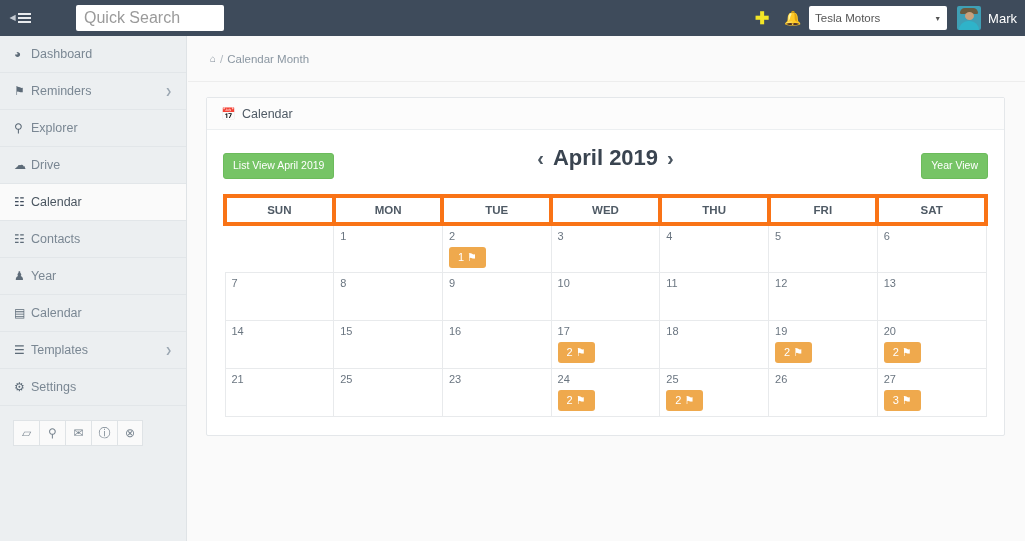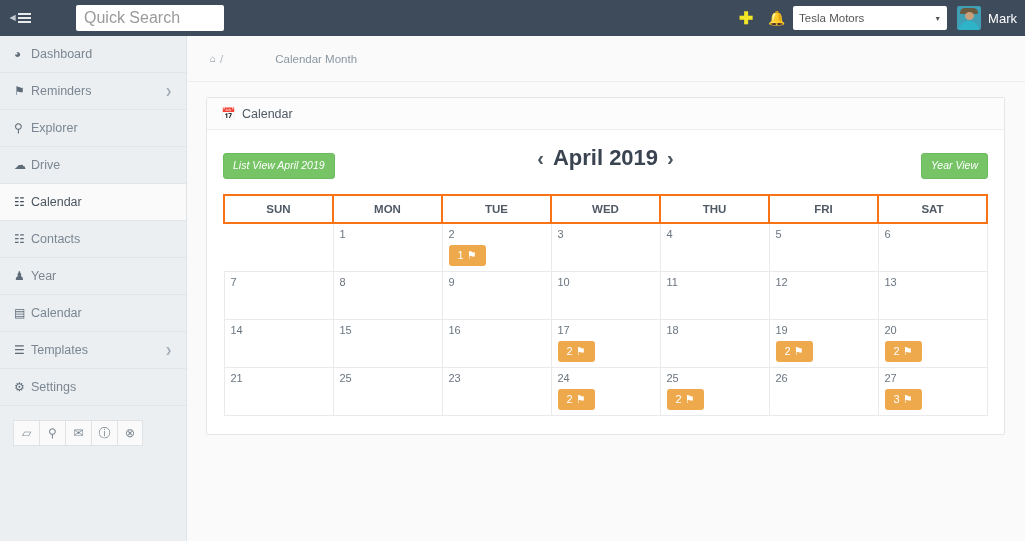--- a/index.html
+++ b/index.html
@@ -39,21 +39,21 @@
   }
   .ico-plus {
     color: #f2e527; font-size: 17px; font-weight: bold; line-height: 1;
     width: 30px; text-align: center; cursor: pointer;
   }
   .ico-bell {
     color: #eceff1; font-size: 14px; line-height: 1;
     width: 32px; text-align: center; cursor: pointer;
   }
   .company-select {
-    width: 154px; height: 24px; background: #ffffff; border: none;
+    width: 138px; height: 24px; background: #ffffff; border: none;
     border-radius: 2px; font-family: "Liberation Sans", sans-serif;
     font-size: 11.5px; color: #555; padding: 0 6px; margin-right: 10px;
     -webkit-appearance: none; appearance: none; cursor: pointer;
     position: relative;
   }
   .company-wrap { position: relative; display: inline-flex; align-items: center; }
   .company-wrap .chev {
     position: absolute; right: 16px; top: 50%; transform: translateY(-50%);
     font-size: 7px; color: #555; pointer-events: none;
   }
@@ -112,42 +112,42 @@
     position: absolute; top: 36px; left: 188px; width: 837px; height: 505px;
     background: #fafafa;
   }
   .breadcrumb {
     height: 46px; display: flex; align-items: center; padding: 0 22px;
     font-size: 11.5px; color: #8b97a2; border-bottom: 1px solid #ededed;
     gap: 4px;
   }
   .breadcrumb .home { font-size: 10px; color: #7e8a96; cursor: pointer; }
   .breadcrumb .sep { color: #aeb6bd; }
-  .breadcrumb .crumb { color: #8b97a2; margin-left: 48px; }
+  .breadcrumb .crumb { color: #8b97a2; }
 
   .panel {
     margin: 15px 20px 0 18px; background: #ffffff;
     border: 1px solid #e4e7ea; border-radius: 2px;
   }
   .panel-head {
     height: 32px; display: flex; align-items: center; padding: 0 14px;
     background: #fcfcfc; border-bottom: 1px solid #eceff1;
     font-size: 12.5px; color: #4f5a65; gap: 6px;
   }
   .panel-head .chead { font-size: 12px; color: #3e4b5b; }
   .panel-body { padding: 14px 16px 18px 16px; }
 
   .cal-controls {
     position: relative; height: 44px; display: flex; align-items: center;
   }
   .btn-green {
     background: #76c466; border: 1px solid #6cbb5c; color: #ffffff;
     font-family: "Liberation Sans", sans-serif; font-size: 10.5px;
     padding: 6px 9px; border-radius: 3px; cursor: pointer;
-    white-space: nowrap; line-height: 1.1; font-style: italic;
+    white-space: nowrap; line-height: 1.1;
   }
   .month-nav {
     position: absolute; left: 0; right: 0; top: 3px;
     display: flex; align-items: center; justify-content: center; gap: 9px;
     pointer-events: none;
   }
   .month-nav .nav-arrow {
     font-size: 20px; color: #4a5560; font-weight: bold;
     pointer-events: auto; cursor: pointer; line-height: 1;
   }
@@ -155,21 +155,21 @@
     font-size: 22px; font-weight: bold; color: #3a4450;
     white-space: nowrap; line-height: 1;
   }
   .spacer { margin-left: auto; }
 
   table.cal {
     width: 100%; border-collapse: collapse; table-layout: fixed;
     margin-top: 6px;
   }
   table.cal th {
-    border: 2px solid #f97316; height: 28px; font-size: 11.5px;
+    border: 4px solid #f97316; height: 28px; font-size: 11.5px;
     font-weight: bold; color: #4f5a65; text-align: center;
     background: #ffffff;
   }
   table.cal td {
     border: 1px solid #e8eaec; height: 48px; vertical-align: top;
     padding: 4px 6px; background: #ffffff;
   }
   table.cal td.blank { border: none; background: transparent; }
   .daynum { font-size: 11px; color: #6a7580; display: block; line-height: 1.2; }
   .ev-badge {

